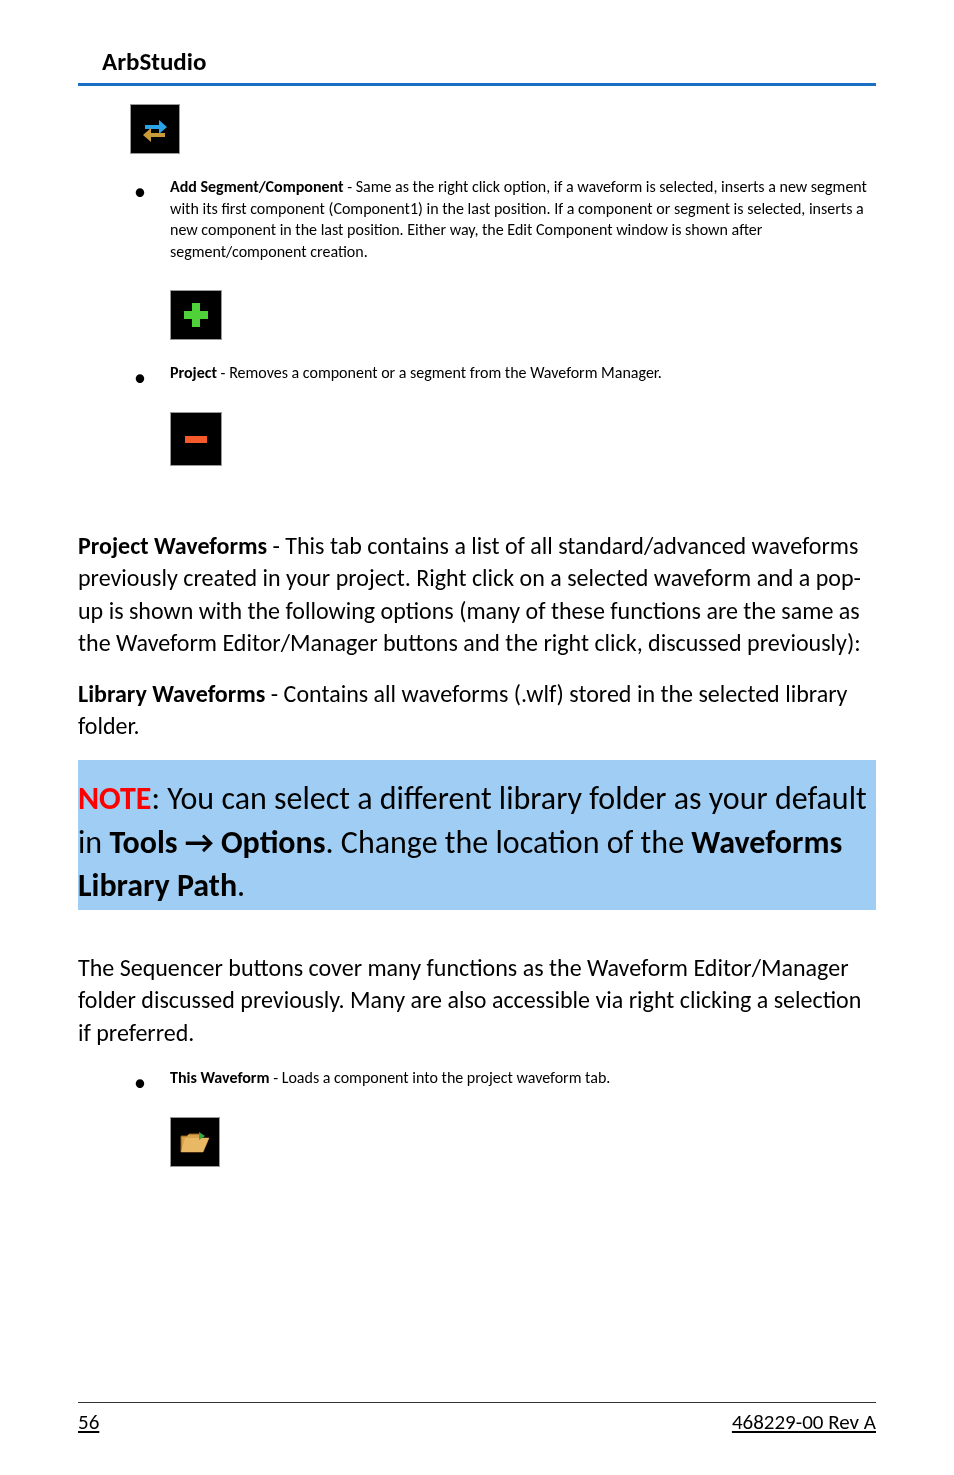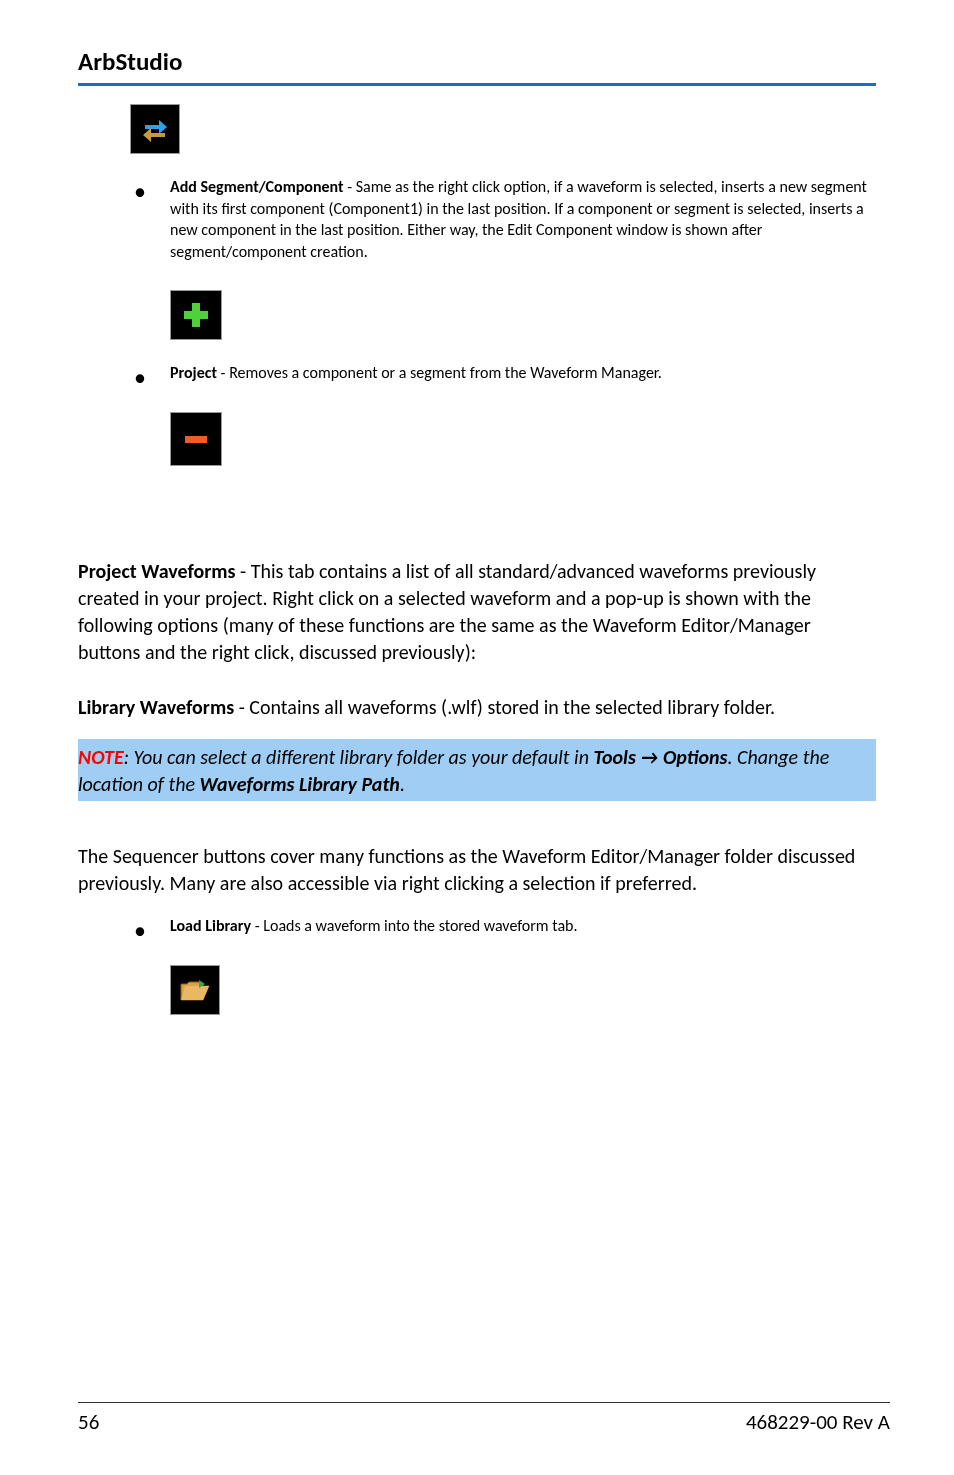--- a/index.html
+++ b/index.html
@@ -9,20 +9,21 @@
     background: #ffffff;
     font-family: Calibri, Arial, sans-serif;
     color: #000000;
     padding: 46px 78px 40px 78px;
     position: relative;
   }
   .header-title {
     font-size: 25px;
     font-weight: bold;
     margin-bottom: 6px;
+    margin-left: 24px;
   }
   .header-line {
     height: 3px;
     background: #1a6fc4;
     margin-bottom: 18px;
   }
   .icon-box {
     display: inline-block;
     background: #000000;
     padding: 6px;
@@ -46,43 +47,42 @@
     margin-bottom: 14px;
   }
   .bullet-list li::before {
     content: "•";
     position: absolute;
     left: 56px;
     top: 0;
     font-size: 24px;
   }
   .body-para {
-    font-size: 20px;
+    font-size: 24px;
     line-height: 1.35;
     margin-bottom: 18px;
-    margin-top: 28px;
   }
   .note-box {
     background: #9fcdf3;
-    padding: 5px 4px 3px 0;
-    font-size: 20px;
+    padding: 17px 4px 3px 0;
+    font-size: 32px;
     line-height: 1.35;
     margin-bottom: 42px;
-    font-style: italic;
   }
   .note-label {
     color: #ff0000;
     font-weight: bold;
   }
   .bold { font-weight: bold; }
   .footer {
     position: absolute;
     bottom: 40px;
     left: 78px;
-    right: 64px;
+    right: 78px;
+    text-decoration: underline;
   }
   .footer-line {
     height: 1px;
     background: #333;
     margin-bottom: 6px;
   }
   .footer-row {
     display: flex;
     justify-content: space-between;
     font-size: 21px;
@@ -137,21 +137,21 @@
 </p>
 
 <div class="note-box">
   <span class="note-label">NOTE</span><span>: You can select a different library folder as your default in </span><span class="bold">Tools → Options</span><span>. Change the location of the </span><span class="bold">Waveforms Library Path</span><span>.</span>
 </div>
 
 <p class="body-para">The Sequencer buttons cover many functions as the Waveform Editor/Manager folder discussed previously. Many are also accessible via right clicking a selection if preferred.</p>
 
 <ul class="bullet-list">
   <li>
-    <span class="bold">Load Library</span><span> - Loads a waveform into the stored waveform tab.</span>
+    <span class="bold">This Waveform</span><span> - Loads a component into the project waveform tab.</span>
   </li>
 </ul>
 
 <div class="icon-box icon-box-indented">
   <svg width="36" height="36" viewBox="0 0 36 36">
     <path d="M 4 12 L 10 12 L 12 10 L 24 10 L 24 14 L 32 14 L 26 28 L 4 28 Z" fill="#d9a34a" stroke="#8a5a1a" stroke-width="1"></path>
     <path d="M 8 14 L 32 14 L 26 28 L 4 28 Z" fill="#e8b864"></path>
     <path d="M 22 8 L 28 12 L 22 16 Z" fill="#3aa84a"></path>
   </svg>
 </div>

